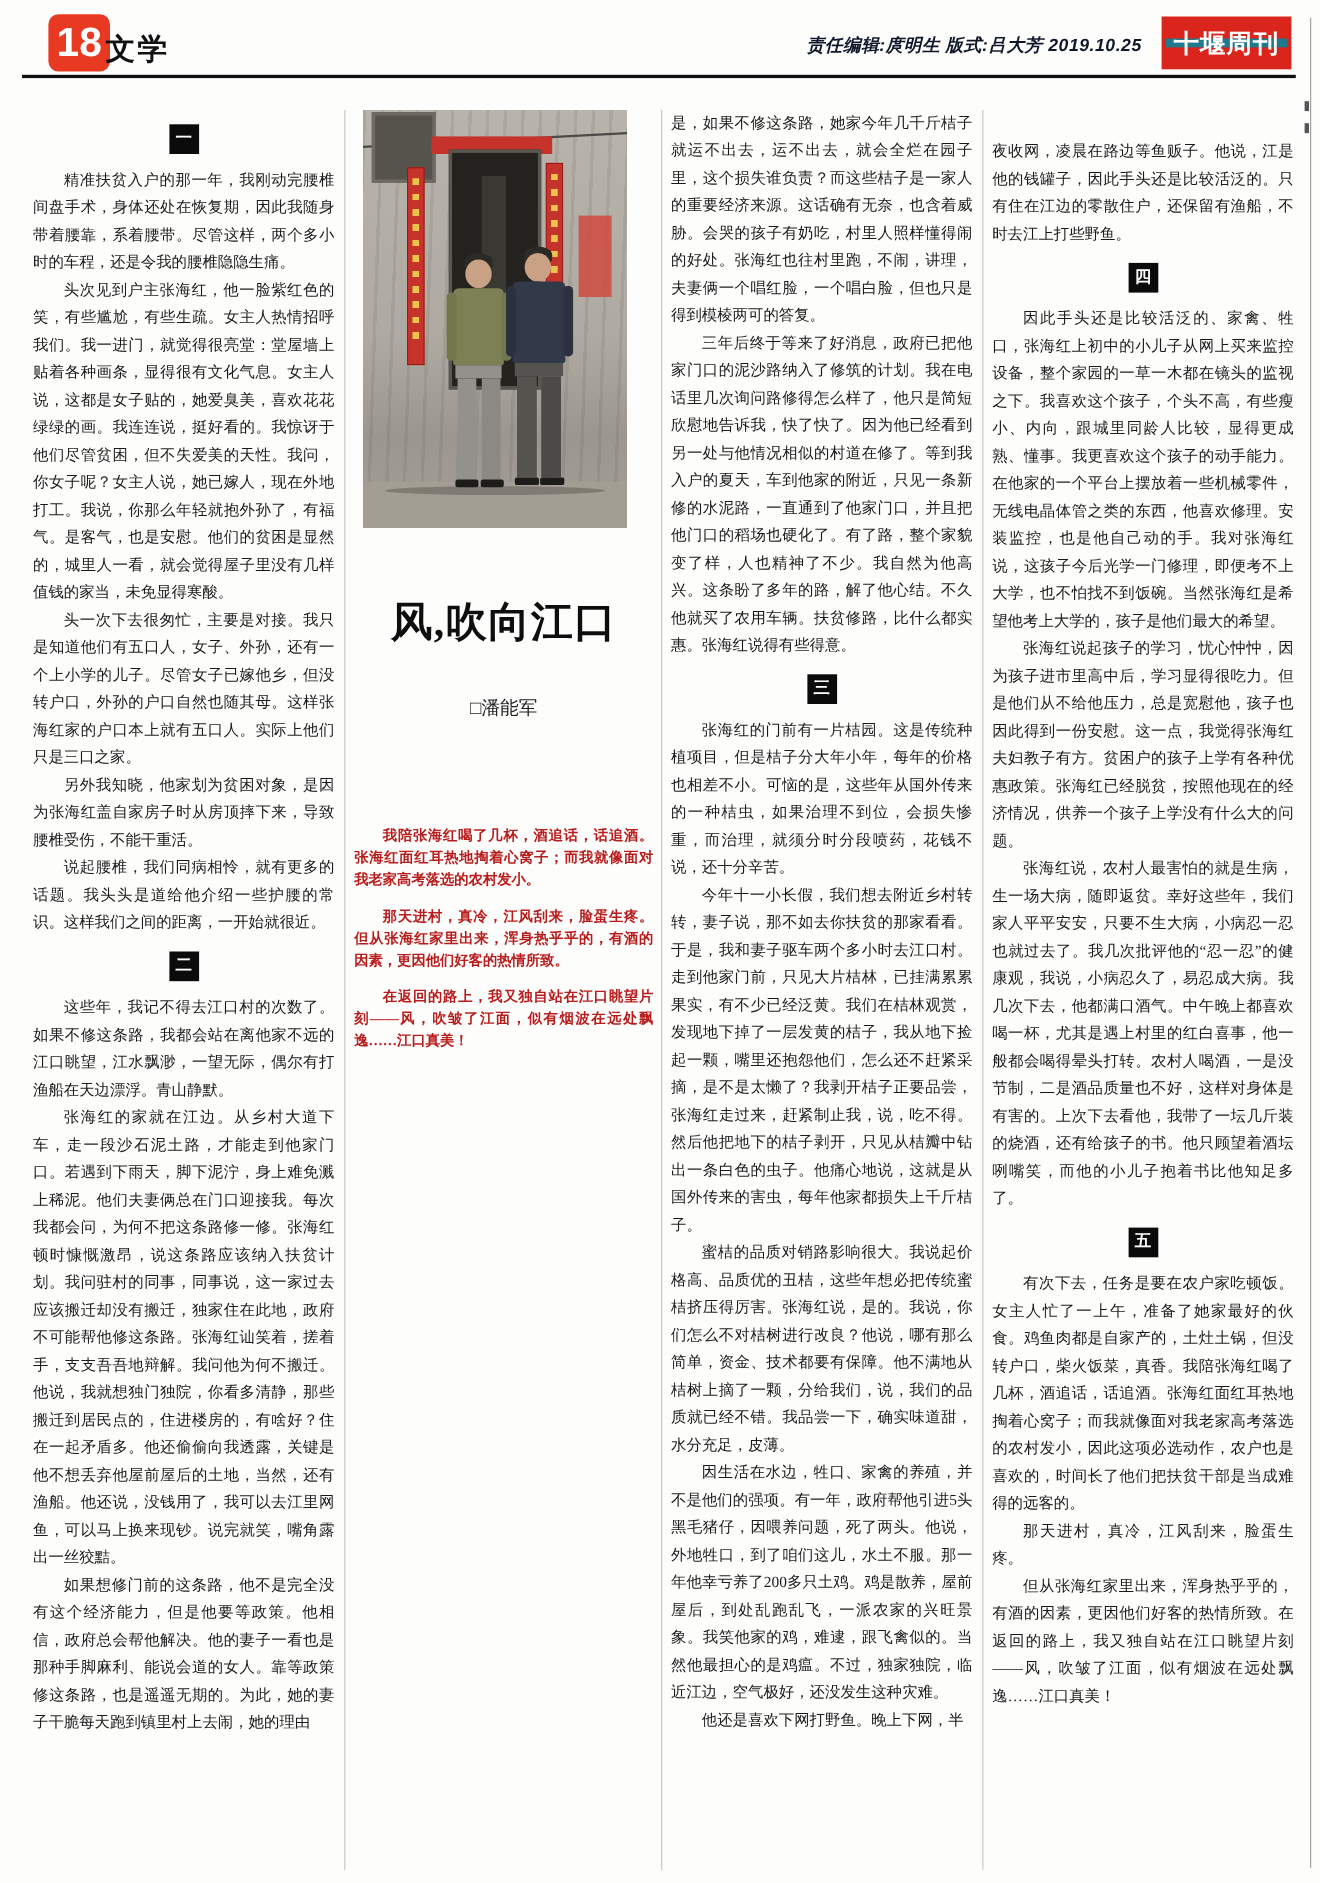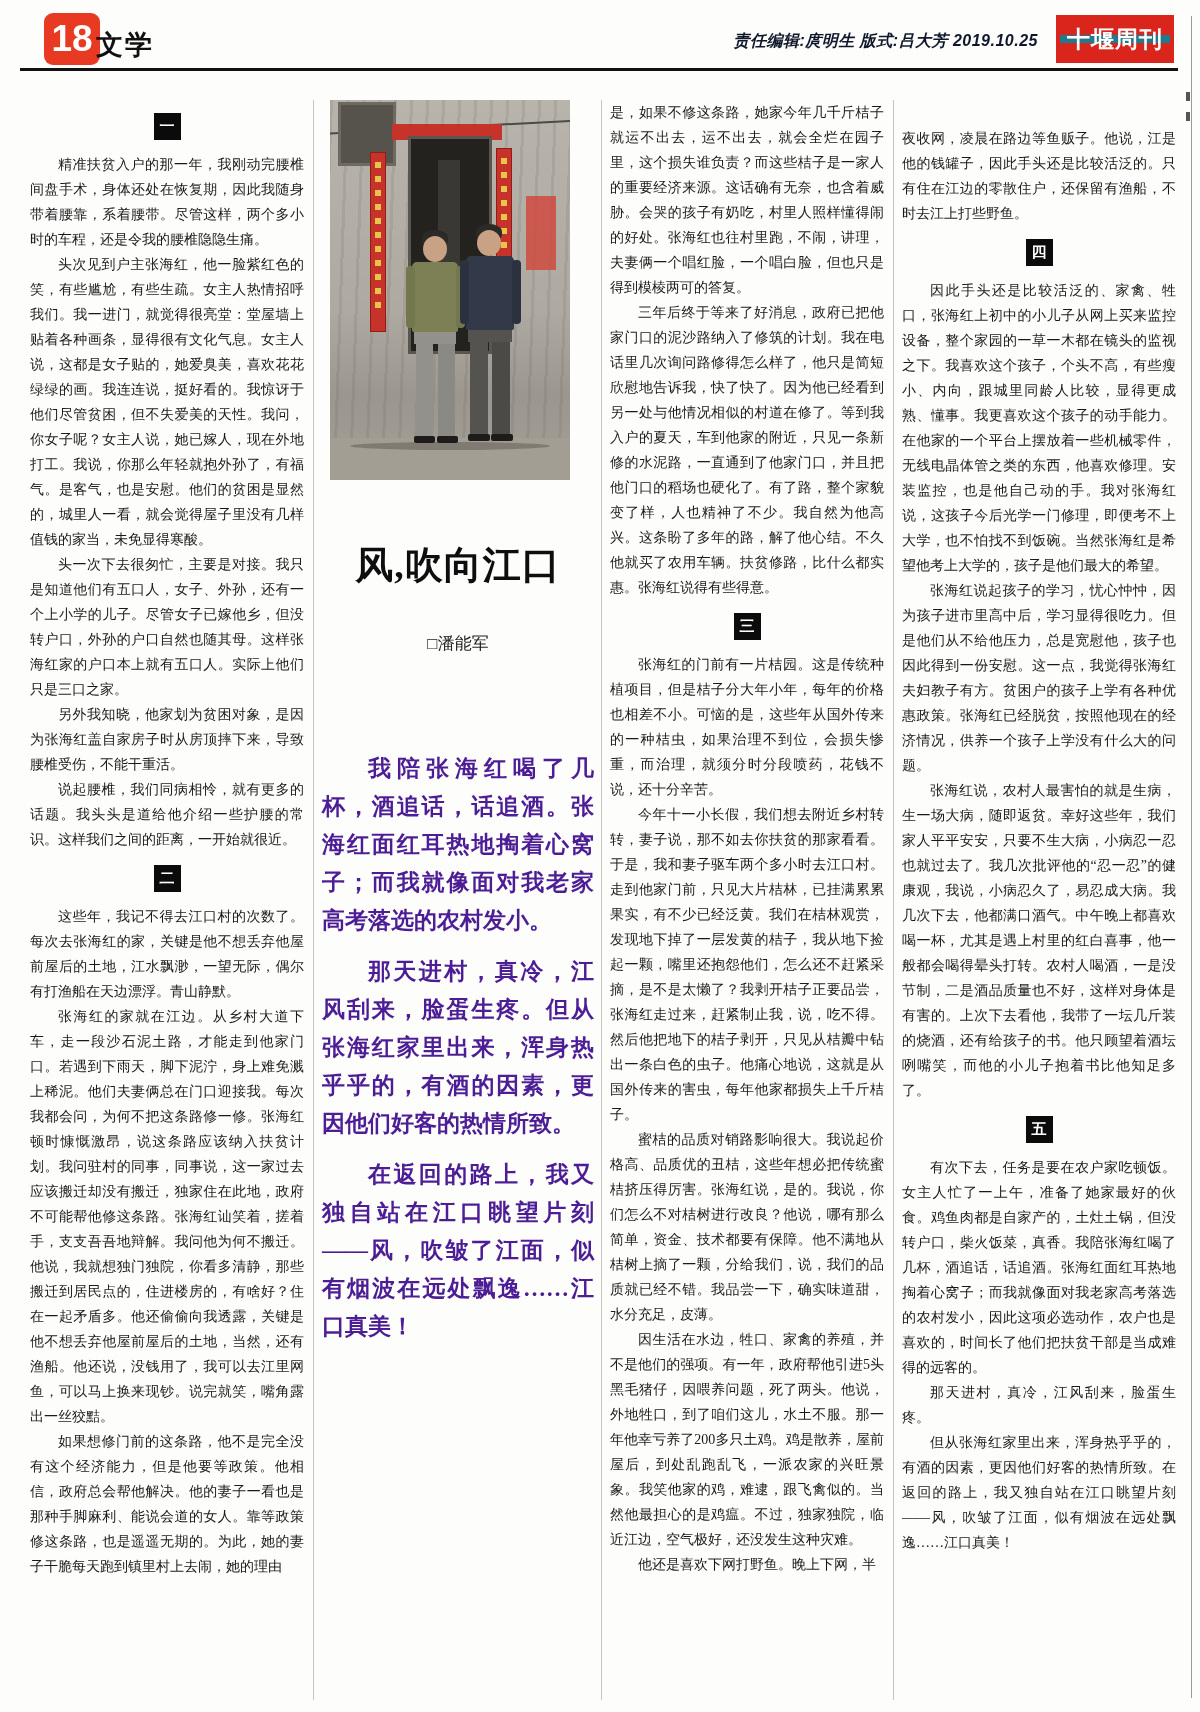--- a/index.html
+++ b/index.html
@@ -61,22 +61,22 @@
     font-size:38px;font-weight:bold;letter-spacing:1px;color:#0e0e0e;
   }
   .author{
     position:absolute;left:318px;top:632px;width:280px;text-align:center;
     font-size:17px;color:#222;
   }
   .intro{
     position:absolute;left:322px;top:750px;width:272px;text-align:justify;
   }
   .intro p{
-    margin:0 0 13px 0;text-indent:2em;font-size:23px;font-weight:bold;
-    line-height:38px;color:#4c1d95;
+    margin:0 0 13px 0;text-indent:2em;font-size:13px;font-weight:bold;
+    line-height:20px;color:#b91c1c;
   }
 
   
   .photo{
     position:absolute;left:330px;top:100px;width:240px;height:380px;overflow:hidden;
     background:linear-gradient(180deg,#b8b4ab 0%,#aeaaa1 55%,#9b978e 78%,#a49f96 100%);
   }
   .ph-streaks{position:absolute;inset:0;
     background:repeating-linear-gradient(92deg,rgba(90,88,82,.14) 0 3px,rgba(0,0,0,0) 3px 16px);}
   .ph-wire{position:absolute;left:-10px;top:26px;width:270px;height:2px;background:#4c4a46;transform:rotate(-3deg);}
@@ -130,21 +130,21 @@
         <span>一</span>
       </div>
     <p>精准扶贫入户的那一年，我刚动完腰椎间盘手术，身体还处在恢复期，因此我随身带着腰靠，系着腰带。尽管这样，两个多小时的车程，还是令我的腰椎隐隐生痛。</p>
     <p>头次见到户主张海红，他一脸紫红色的笑，有些尴尬，有些生疏。女主人热情招呼我们。我一进门，就觉得很亮堂：堂屋墙上贴着各种画条，显得很有文化气息。女主人说，这都是女子贴的，她爱臭美，喜欢花花绿绿的画。我连连说，挺好看的。我惊讶于他们尽管贫困，但不失爱美的天性。我问，你女子呢？女主人说，她已嫁人，现在外地打工。我说，你那么年轻就抱外孙了，有福气。是客气，也是安慰。他们的贫困是显然的，城里人一看，就会觉得屋子里没有几样值钱的家当，未免显得寒酸。</p>
     <p>头一次下去很匆忙，主要是对接。我只是知道他们有五口人，女子、外孙，还有一个上小学的儿子。尽管女子已嫁他乡，但没转户口，外孙的户口自然也随其母。这样张海红家的户口本上就有五口人。实际上他们只是三口之家。</p>
     <p>另外我知晓，他家划为贫困对象，是因为张海红盖自家房子时从房顶摔下来，导致腰椎受伤，不能干重活。</p>
     <p>说起腰椎，我们同病相怜，就有更多的话题。我头头是道给他介绍一些护腰的常识。这样我们之间的距离，一开始就很近。</p>
     <div class="marker">
         <span>二</span>
       </div>
-    <p>这些年，我记不得去江口村的次数了。每次去张海红的家，关键是他不想丢弃他屋前屋后的土地，江水飘渺，一望无际，偶尔有打渔船在天边漂浮。青山静默。</p>
+    <p>这些年，我记不得去江口村的次数了。如果不修这条路，我都会站在离他家不远的江口眺望，江水飘渺，一望无际，偶尔有打渔船在天边漂浮。青山静默。</p>
     <p>张海红的家就在江边。从乡村大道下车，走一段沙石泥土路，才能走到他家门口。若遇到下雨天，脚下泥泞，身上难免溅上稀泥。他们夫妻俩总在门口迎接我。每次我都会问，为何不把这条路修一修。张海红顿时慷慨激昂，说这条路应该纳入扶贫计划。我问驻村的同事，同事说，这一家过去应该搬迁却没有搬迁，独家住在此地，政府不可能帮他修这条路。张海红讪笑着，搓着手，支支吾吾地辩解。我问他为何不搬迁。他说，我就想独门独院，你看多清静，那些搬迁到居民点的，住进楼房的，有啥好？住在一起矛盾多。他还偷偷向我透露，关键是他不想丢弃他屋前屋后的土地，当然，还有渔船。他还说，没钱用了，我可以去江里网鱼，可以马上换来现钞。说完就笑，嘴角露出一丝狡黠。</p>
     <p>如果想修门前的这条路，他不是完全没有这个经济能力，但是他要等政策。他相信，政府总会帮他解决。他的妻子一看也是那种手脚麻利、能说会道的女人。靠等政策修这条路，也是遥遥无期的。为此，她的妻子干脆每天跑到镇里村上去闹，她的理由</p>
   </section>
 
   <div class="photo">
     <div class="ph-streaks"></div>
     <div class="ph-wire"></div>
     <div class="ph-window"></div>
     <div class="ph-banner-h"></div>
     <div class="ph-couplet-left"></div>

